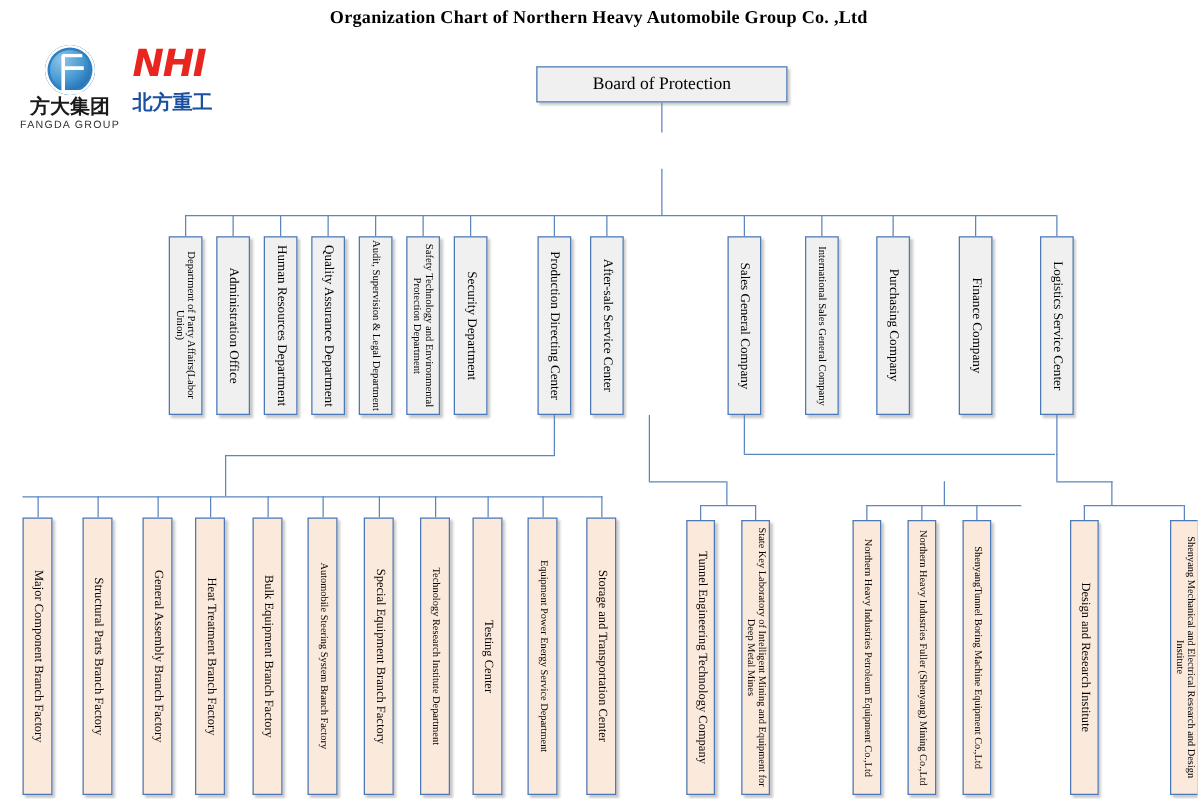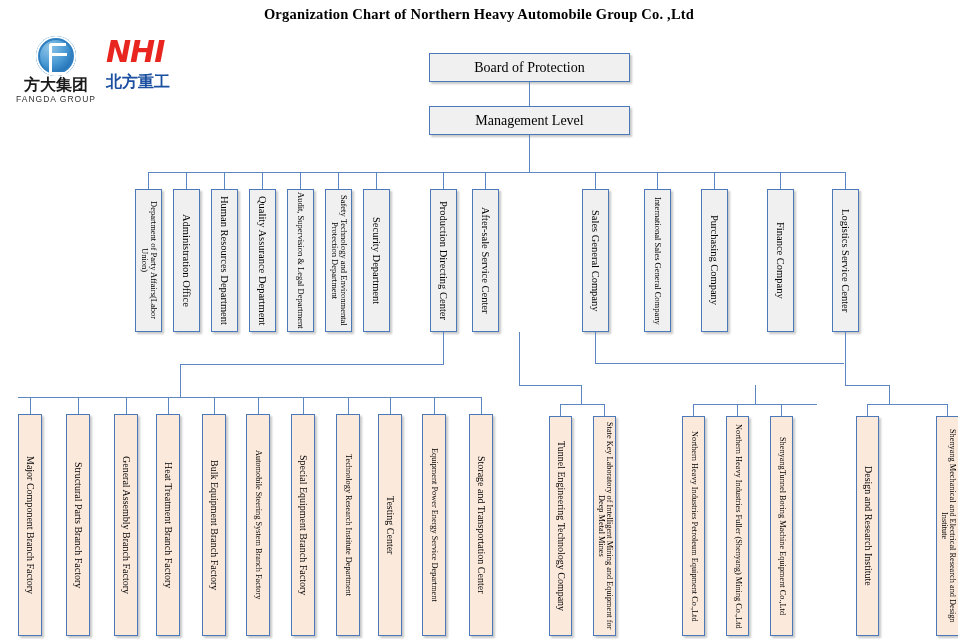--- a/index.html
+++ b/index.html
@@ -115,23 +115,20 @@
     <div class="logo-nhi">
       <div class="nhi-en">NHI</div>
       <div class="nhi-cn">北方重工</div>
     </div>
   </div>
 
   <div class="node horiz" style="left:429px;top:53px;width:201px;height:29px;">
     <span class="label">Board of Protection</span>
   </div>
 
-  <div class="node horiz" style="left:429px;top:106px;width:201px;height:29px;">
-    <span class="label">Management Level</span>
-  </div>
 
   <div class="ln v" style="left:529px;top:82px;height:24px;"></div>
 
   <div class="ln v" style="left:529px;top:135px;height:37px;"></div>
 
   <div class="ln h" style="left:148px;top:172px;width:697px;"></div>
 
   <div class="ln v" style="left:148px;top:172px;height:17px;"></div>
   <div class="ln v" style="left:186px;top:172px;height:17px;"></div>
   <div class="ln v" style="left:224px;top:172px;height:17px;"></div>

